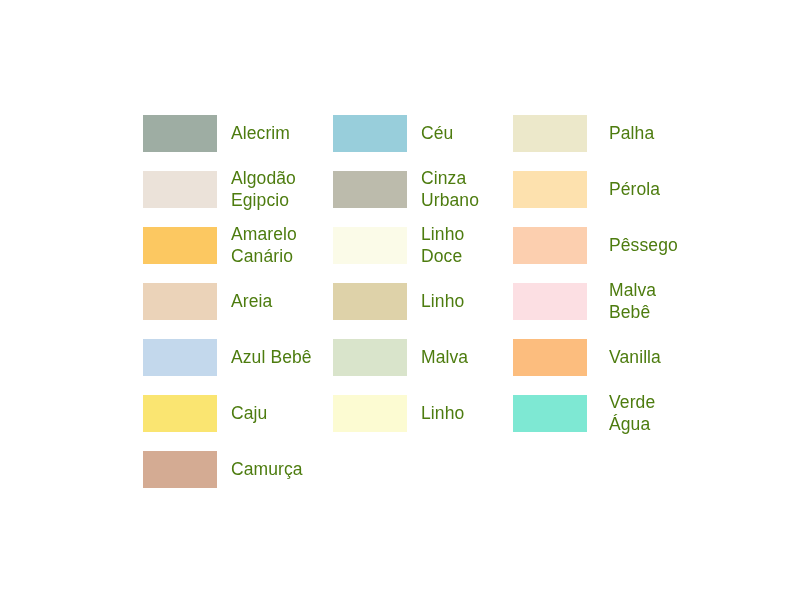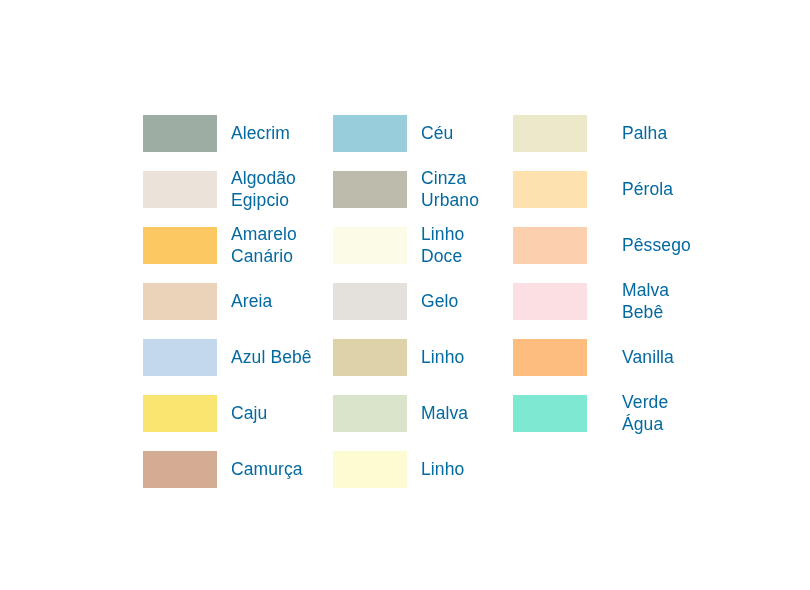--- a/index.html
+++ b/index.html
@@ -45,26 +45,26 @@
   }
   .swatch-chip {
     width: 74px;
     height: 37px;
     flex: 0 0 auto;
   }
   .swatch-label {
     margin-left: 14px;
     font-size: 17.5px;
     line-height: 1.28;
-    color: #0369a1;
+    color: #4d7c0f;
     letter-spacing: 0.1px;
     white-space: pre-line;
   }
   .col-2 .swatch-label {
-    margin-left: 35px;
+    margin-left: 22px;
   }
 </style>
 </head>
 <body>
 
 <div id="palette-board">
   <div class="palette-columns">
       <div class="palette-column col-0">
         <div class="swatch-row">
           <div class="swatch-chip" style="background: rgb(158, 173, 163);"></div>
@@ -106,24 +106,20 @@
           <div class="swatch-chip" style="background: rgb(188, 187, 172);"></div>
           <div class="swatch-label">Cinza
 Urbano</div>
         </div>
         <div class="swatch-row">
           <div class="swatch-chip" style="background: rgb(251, 251, 232);"></div>
           <div class="swatch-label">Linho
 Doce</div>
         </div>
         <div class="swatch-row">
-          <div class="swatch-chip" style="background: rgb(228, 224, 220);"></div>
-          <div class="swatch-label">Gelo</div>
-        </div>
-        <div class="swatch-row">
           <div class="swatch-chip" style="background: rgb(222, 210, 169);"></div>
           <div class="swatch-label">Linho</div>
         </div>
         <div class="swatch-row">
           <div class="swatch-chip" style="background: rgb(217, 228, 203);"></div>
           <div class="swatch-label">Malva</div>
         </div>
         <div class="swatch-row">
           <div class="swatch-chip" style="background: rgb(252, 251, 210);"></div>
           <div class="swatch-label">Linho</div>

